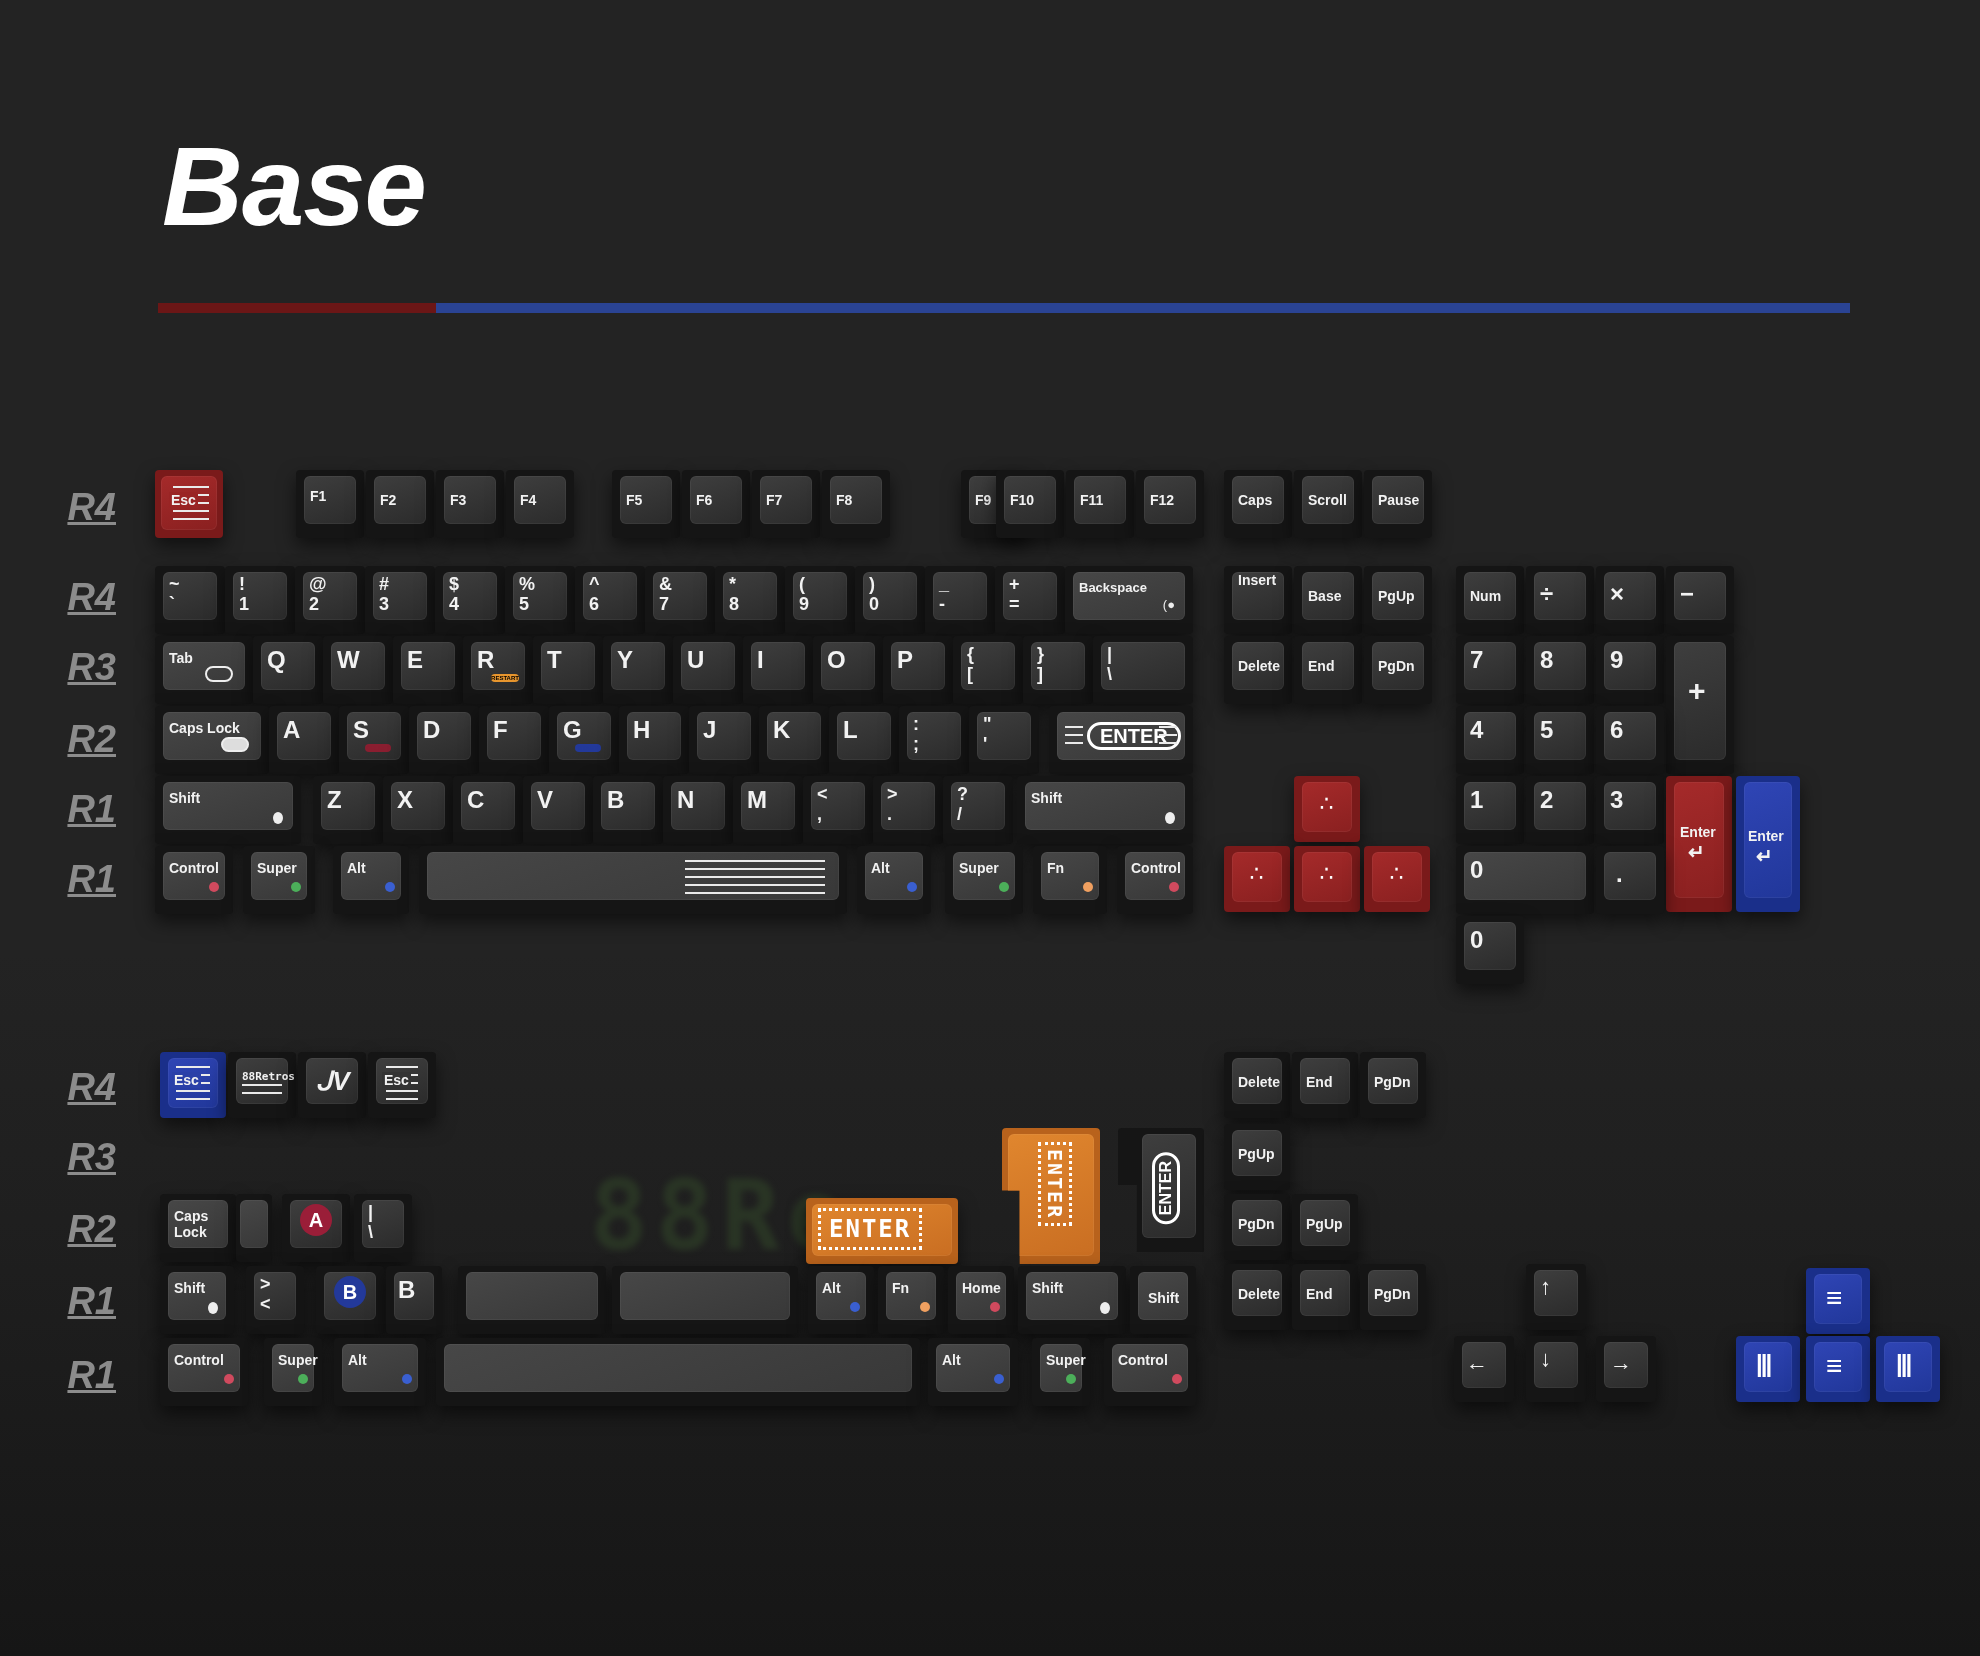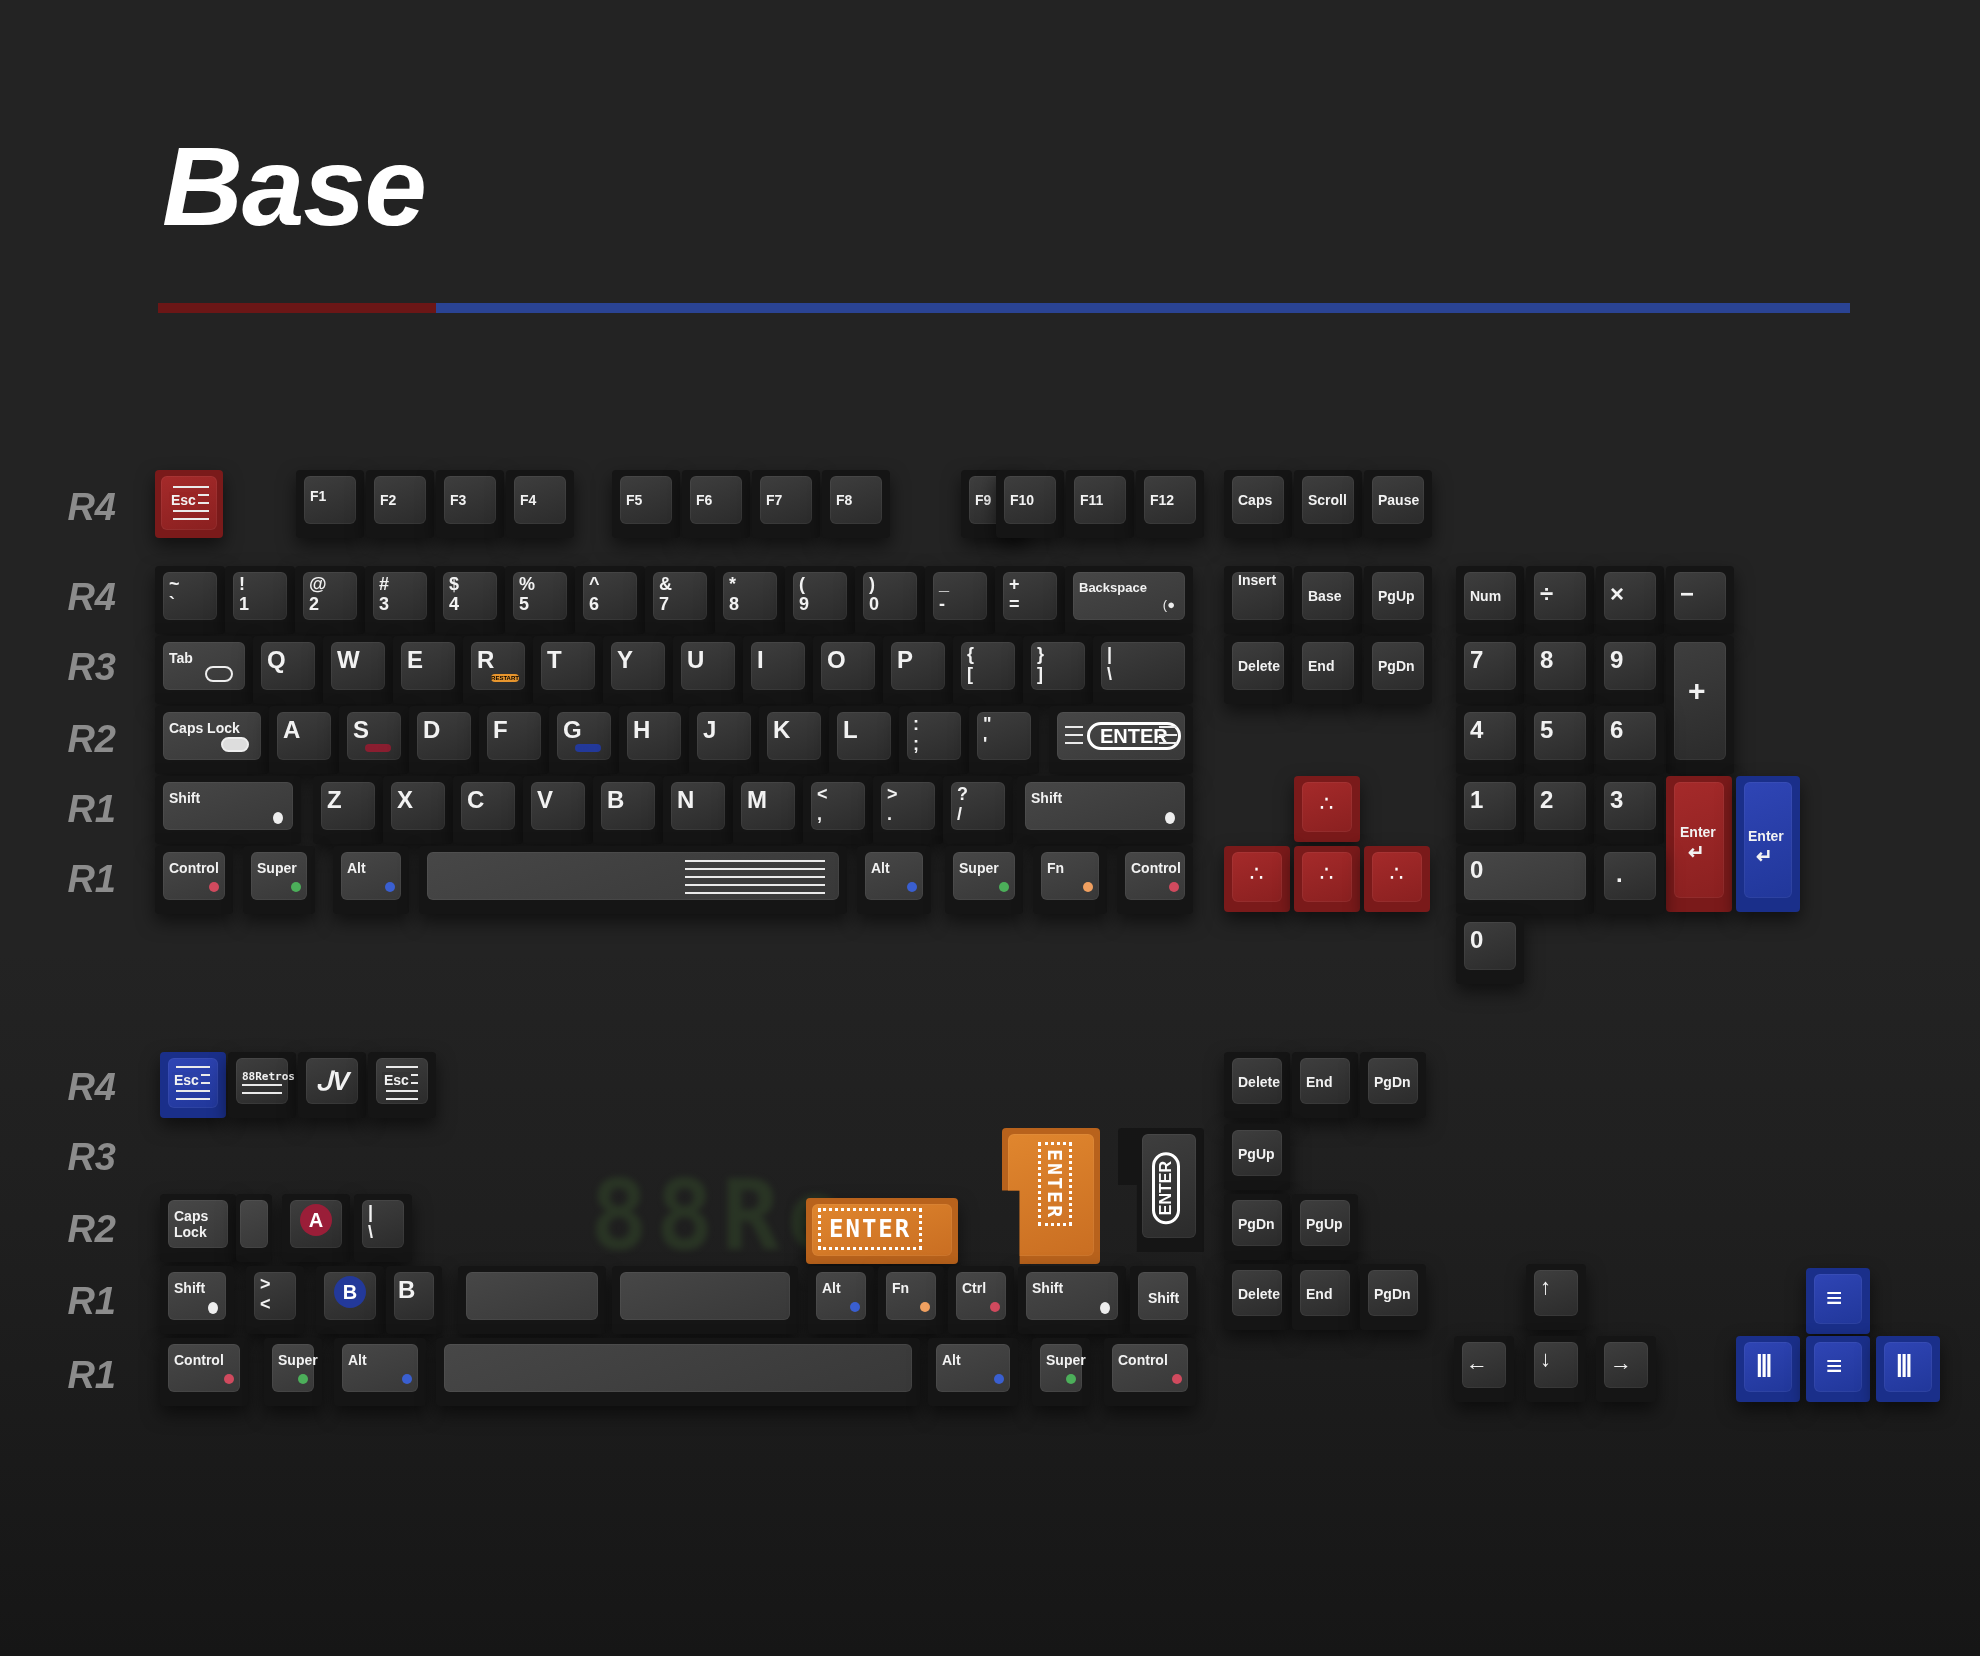--- a/index.html
+++ b/index.html
@@ -3,21 +3,21 @@
 <meta charset="utf-8">
 <style>
   html,body{margin:0;padding:0;}
   body{width:1980px;height:1656px;background:#232323;position:relative;overflow:hidden;font-family:"Liberation Sans",sans-serif;}
   .bgfade{position:absolute;left:0;top:950px;width:1980px;height:706px;background:linear-gradient(180deg,rgba(35,35,35,0) 0%,rgba(28,28,28,0.6) 40%,rgba(22,22,22,1) 100%);}
   .ghost{position:absolute;left:590px;top:1160px;font-family:"DejaVu Sans Mono",monospace;font-size:96px;font-weight:bold;color:#2c3a26;letter-spacing:8px;filter:blur(3px);opacity:0.8;}
   .title{position:absolute;left:162px;top:122px;font-size:112px;font-style:italic;font-weight:600;color:#ffffff;letter-spacing:-1px;}
   .rule{position:absolute;top:303px;height:10px;}
   .rule.red{left:158px;width:278px;background:#6b1616;}
   .rule.blue{left:436px;width:1414px;background:#2a4393;}
-  .rowlabel{position:absolute;left:40px;width:76px;text-align:right;font-size:38px;font-style:italic;font-weight:bold;color:#8c8c8c;}
+  .rowlabel{position:absolute;left:40px;width:76px;text-align:right;font-size:38px;font-style:italic;font-weight:bold;color:#8c8c8c;text-decoration:underline;}
   .key{position:absolute;box-sizing:border-box;background:#151515;border-radius:4px;box-shadow:0 8px 18px rgba(0,0,0,0.55);}
   .key .top{position:absolute;left:8px;right:8px;top:6px;bottom:14px;border-radius:6px;background:linear-gradient(160deg,#3e3e3e 0%,#2b2b2b 100%);box-shadow:inset 0 0 0 1px rgba(255,255,255,0.05);}
   .key.flat .top{background:linear-gradient(160deg,#474747 0%,#383838 100%);}
   .key.red{background:#7a1a1a;}
   .key.red .top{background:linear-gradient(160deg,#a52a2a 0%,#8a2020 100%);}
   .key.blue{background:#1a2f8a;}
   .key.blue .top{background:linear-gradient(160deg,#2f45b5 0%,#21379a 100%);}
   .key.orange{background:#b8621c;}
   .key.orange .top{background:linear-gradient(160deg,#e0862e 0%,#c96e22 100%);}
   .lbl{position:absolute;left:14px;top:14px;color:#f2f2f2;font-weight:bold;font-size:14px;white-space:nowrap;}
@@ -596,21 +596,21 @@
     <span class="lbl">Alt</span>
     <span class="dot" style="background:#3a5fd0"></span>
   </div>
 <div class="key flat" style="left:878px;top:1266px;width:66px;height:68px">
     <div class="top"></div>
     <span class="lbl">Fn</span>
     <span class="dot" style="background:#f0a060"></span>
   </div>
 <div class="key flat" style="left:948px;top:1266px;width:66px;height:68px">
     <div class="top"></div>
-    <span class="lbl">Ctrl</span>
+    <span class="lbl">Home</span>
     <span class="dot" style="background:#d04a5e"></span>
   </div>
 <div class="key flat" style="left:1018px;top:1266px;width:108px;height:68px">
     <div class="top"></div>
     <span class="lbl">Shift</span>
     <span style="position:absolute;right:16px;bottom:20px;width:10px;height:12px;border-radius:50%;background:#eee"></span>
   </div>
 <div class="key flat" style="left:1130px;top:1266px;width:66px;height:68px">
     <div class="top"></div>
     <span class="lbl" style="top:24px;left:18px">Shift</span>

